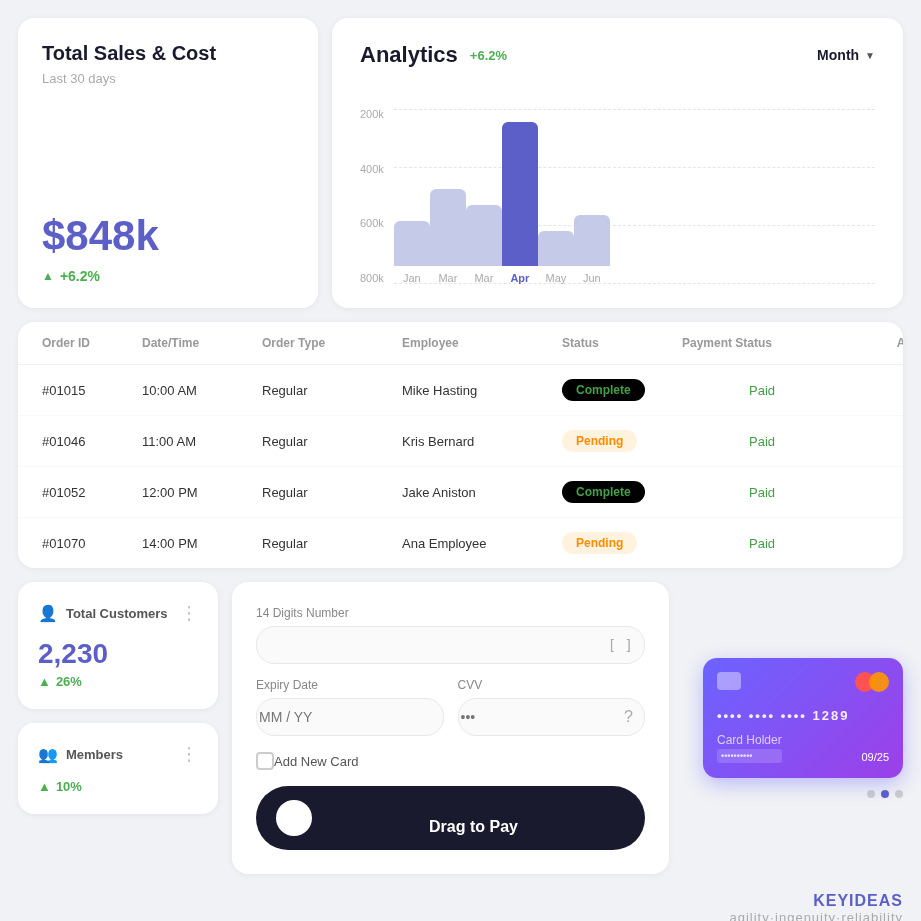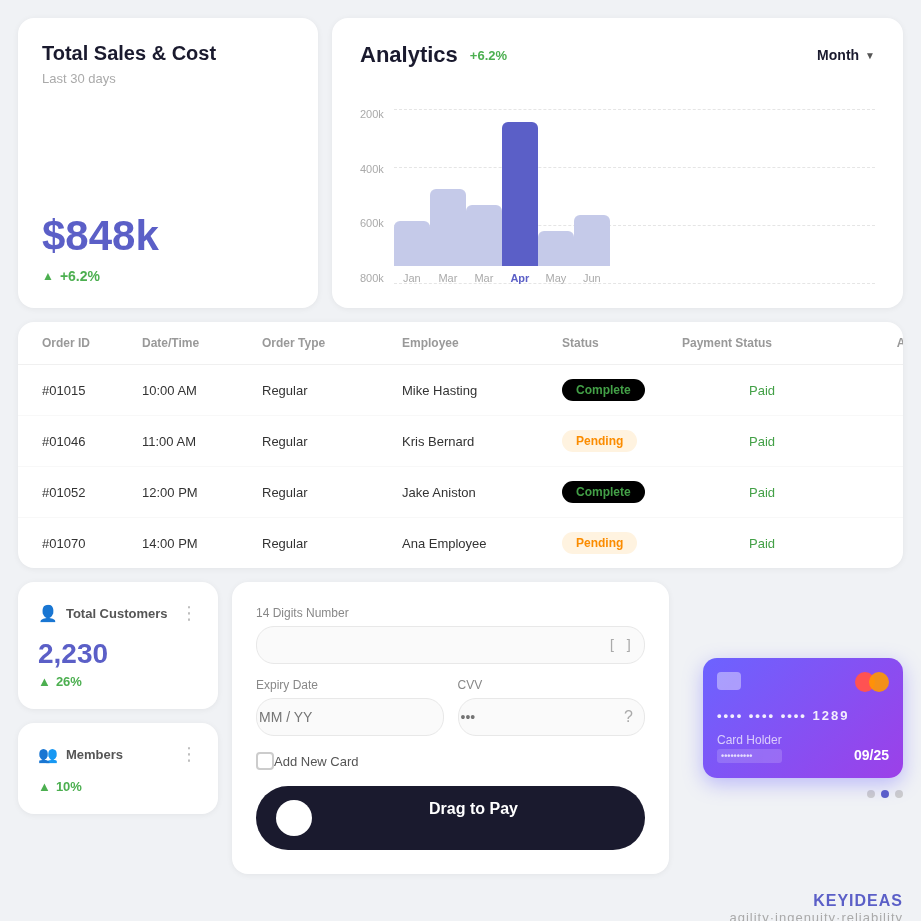--- a/index.html
+++ b/index.html
@@ -333,21 +333,21 @@
     .drag-button {
       width: 100%;
       background: #1a1a2e;
       color: #fff;
       border: none;
       border-radius: 50px;
       padding: 14px 20px;
       font-size: 16px;
       font-weight: 700;
       display: flex;
-      align-items: flex-start;
+      align-items: flex-end;
       gap: 10px;
       cursor: pointer;
       position: relative;
     }
     .drag-handle {
       width: 36px;
       height: 36px;
       background: #fff;
       border-radius: 50%;
       flex-shrink: 0;
@@ -420,22 +420,22 @@
     }
     .card-holder-name {
       font-size: 9px;
       font-weight: 600;
       background: rgba(255,255,255,0.2);
       border-radius: 3px;
       padding: 2px 4px;
       opacity: 0.8;
     }
     .card-expiry {
-      font-size: 14px;
-      font-weight: 700;
+      font-size: 11px;
+      font-weight: 400;
     }
     .card-dots {
       display: flex;
       gap: 6px;
     }
     .dot {
       width: 8px;
       height: 8px;
       border-radius: 50%;
       background: #ccc;

